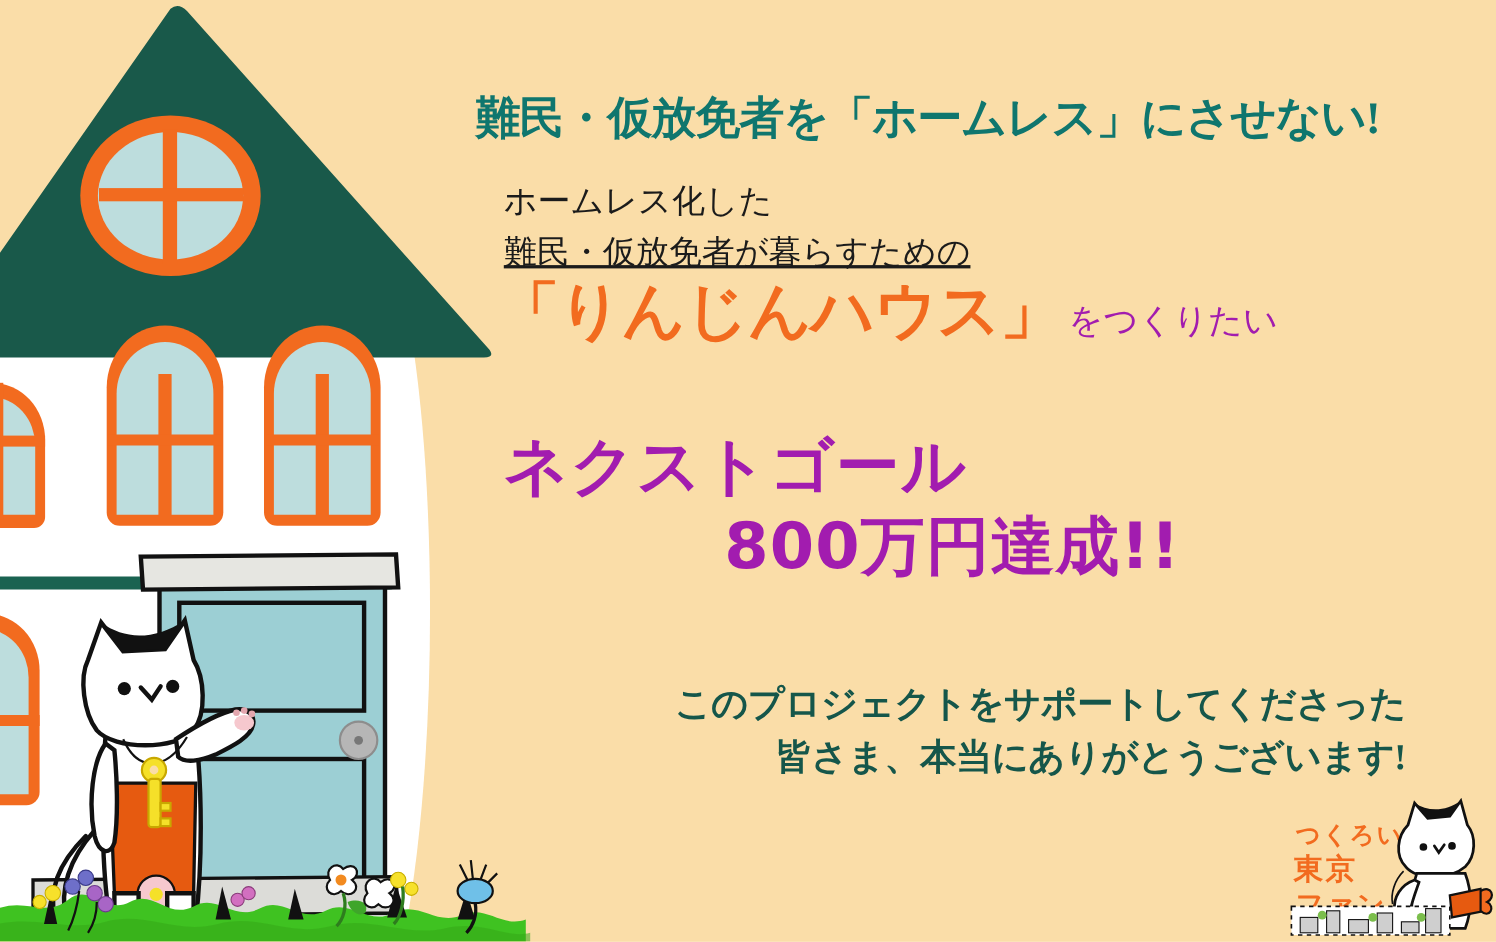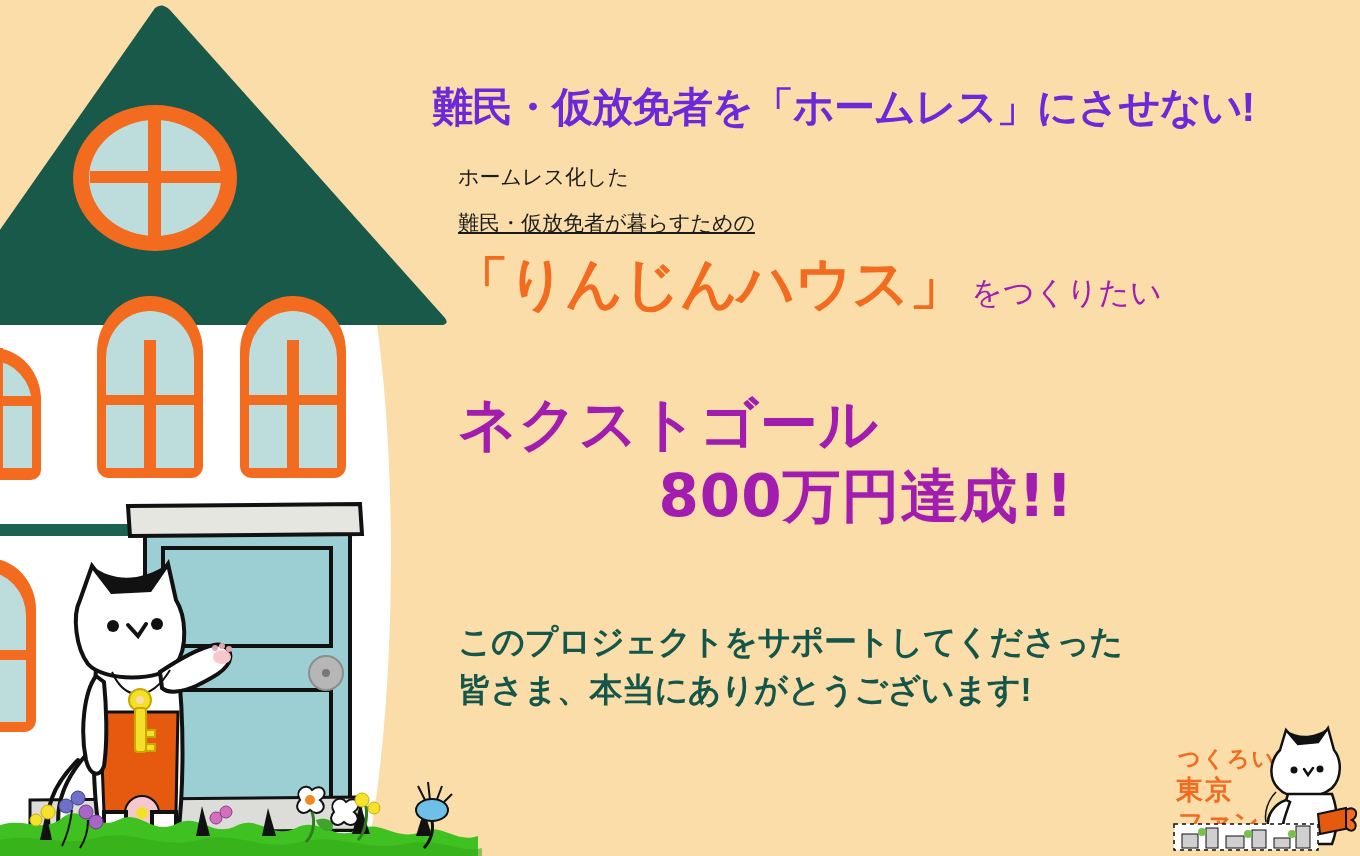--- a/index.html
+++ b/index.html
@@ -11,28 +11,28 @@
     position:relative;width:1360px;height:856px;
     background:#FADDA8;overflow:hidden;
   }
   #art{position:absolute;left:0;top:0;width:1360px;height:856px;}
 
   
   .txtcol{position:absolute;left:0;top:0;width:1360px;height:856px;}
 
   .headline{
     position:absolute;left:432px;top:80px;width:860px;
-    font-size:41px;font-weight:bold;color:#6d28d9;
+    font-size:41px;font-weight:bold;color:#0f766e;
     letter-spacing:-1px;white-space:nowrap;
-    font-family:Liberation Sans, sans-serif;
+    font-family:Liberation Serif, serif;
   }
 
   .sub{
     position:absolute;left:458px;width:860px;
-    font-size:21px;color:#1b1b1b;letter-spacing:0px;white-space:nowrap;
+    font-size:30px;color:#1b1b1b;letter-spacing:0px;white-space:nowrap;
     font-family:"DejaVu Sans","Liberation Sans",sans-serif;
   }
   .sub1{top:163px;}
   .sub2{top:209px;text-decoration:underline;}
 
   .brandline{
     position:absolute;left:452px;top:255px;width:900px;
     white-space:nowrap;line-height:1;
     font-family:"DejaVu Sans","Liberation Sans",sans-serif;
   }
@@ -49,21 +49,22 @@
     color:#a21caf;font-weight:bold;line-height:1.18;
     font-family:"DejaVu Sans","Liberation Sans",sans-serif;
   }
   .goal .l1{display:block;font-size:58px;letter-spacing:1px;}
   .goal .l2{display:block;font-size:58px;letter-spacing:1px;text-align:center;padding-right:24px;margin-top:4px;}
 
   .thanks{
     position:absolute;left:458px;top:618px;width:820px;
     color:#15564A;font-weight:bold;font-size:33px;line-height:1.45;
     letter-spacing:-0.5px;
-    font-family:Liberation Sans, sans-serif;
+    font-family:Liberation Serif, serif;
+    text-align:right;
   }
   .thanks span{display:block;white-space:nowrap;}
 
   
   .logo{position:absolute;left:1168px;top:716px;width:192px;height:140px;}
   .logo .lgtxt{
     position:absolute;color:#F26B1F;font-weight:bold;
     font-family:"DejaVu Sans","Liberation Sans",sans-serif;
     white-space:nowrap;letter-spacing:2px;margin-top:24px;
   }

